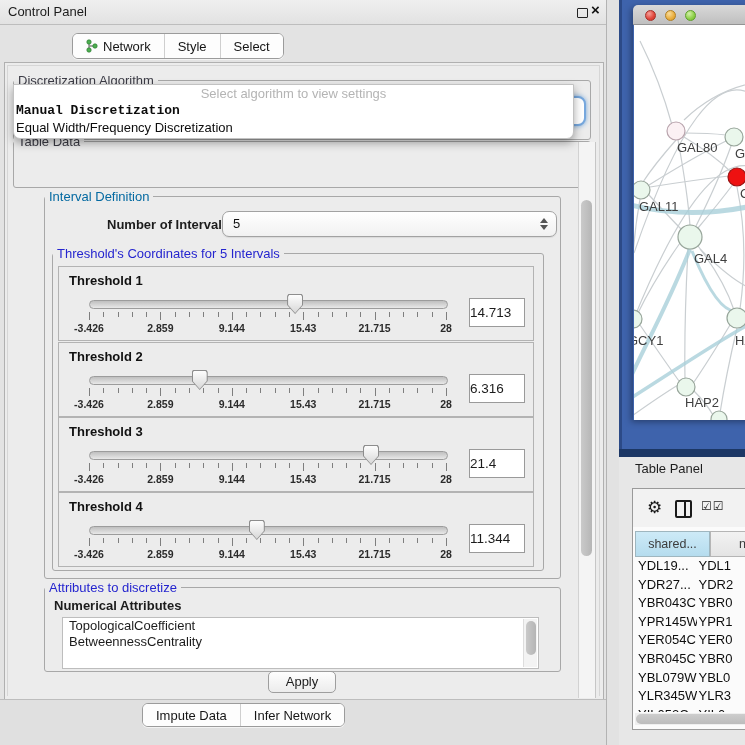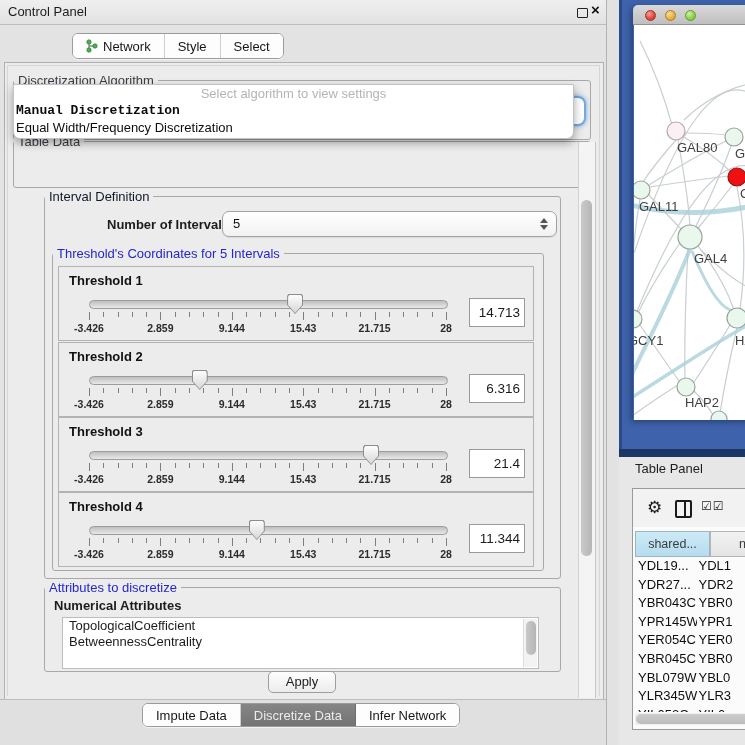--- a/index.html
+++ b/index.html
@@ -58,21 +58,21 @@
   .tick.minor{height:5px;}
   .tick.major{height:8px;}
   .ticklab{position:absolute;top:24px;width:64px;margin-left:-32px;text-align:center;
            font-size:10.5px;font-weight:bold;color:#2b2b2b;}
   .thumb{position:absolute;top:-4px;width:16px;height:20px;
          clip-path:polygon(8% 0,92% 0,100% 10%,100% 55%,50% 100%,0 55%,0 10%);background:#8d8d8d;}
   .thumb i{position:absolute;left:1px;top:1px;right:1px;bottom:1px;display:block;
          clip-path:polygon(8% 0,92% 0,100% 10%,100% 55%,50% 100%,0 55%,0 10%);
          background:linear-gradient(#fdfdfd,#d7d7d7);}
   .thr-value{position:absolute;left:410px;top:31px;width:50px;height:27px;background:#fff;
-             border:1px solid #9a9a9a;font-size:13.5px;line-height:27px;text-align:right;padding-right:4px;}
+             border:1px solid #9a9a9a;font-size:13.5px;line-height:27px;padding-right:4px;}
 
   
   #attr-list{left:62px;top:617px;width:475px;height:50px;background:#fff;border:1px solid #bdbdbd;
              overflow:hidden;z-index:5;}
   .list-item{font-size:13px;line-height:16px;padding-left:6px;white-space:nowrap;}
   #attr-sb{position:absolute;right:1px;top:1px;width:13px;height:48px;background:#f3f3f3;border-left:1px solid #ddd;}
   #attr-sb .th{position:absolute;left:1.5px;top:2px;width:10px;height:34px;border-radius:5px;
                background:linear-gradient(90deg,#c9c9c9,#b5b5b5);}
 
   
@@ -165,21 +165,21 @@
     <div class="row ph">Select algorithm to view settings</div>
     <div class="row opt bold">Manual Discretization</div>
     <div class="row opt">Equal Width/Frequency Discretization</div>
   </div>
 
   <div class="group" style="left:13px;top:141px;width:576px;height:45px;">
     <span class="group-label" style="color:#3c3c46;">Table Data</span>
   </div>
 
   <div class="group" style="left:44px;top:196px;width:515px;height:381px;">
-    <span class="group-label" style="color:#0f172a;">Interval Definition</span>
+    <span class="group-label" style="color:#0369a1;">Interval Definition</span>
   </div>
   <div class="abs" style="left:78px;top:217px;font-size:13px;font-weight:bold;margin-left:29px;">Number of Intervals</div>
   <div class="combo" style="left:222px;top:211px;width:323px;height:24px;">
     <span>5</span>
     <span class="stepper">
         <i class="up"></i>
         <i class="dn"></i>
       </span>
   </div>
 
@@ -373,23 +373,20 @@
   <div class="button" style="left:268px;top:671px;width:66px;height:20px;line-height:20px;">Apply</div>
 
   <div class="abs" id="main-sb">
       <div class="th"></div>
     </div>
 
   <div class="abs" id="bottom-strip"></div>
   <div class="abs tabgroup" style="left:142px;top:703px;height:22px;">
     <div class="tabseg">
         <span>Impute Data</span>
-      </div>
-    <div class="tabseg sel">
-        <span>Discretize Data</span>
       </div>
     <div class="tabseg">
         <span>Infer Network</span>
       </div>
   </div>
 
   <div class="abs" id="splitter"></div>
   <div class="abs" id="bluebg"></div>
   <div class="abs" id="navy-strip"></div>
   <div class="abs" id="right-lower"></div>

